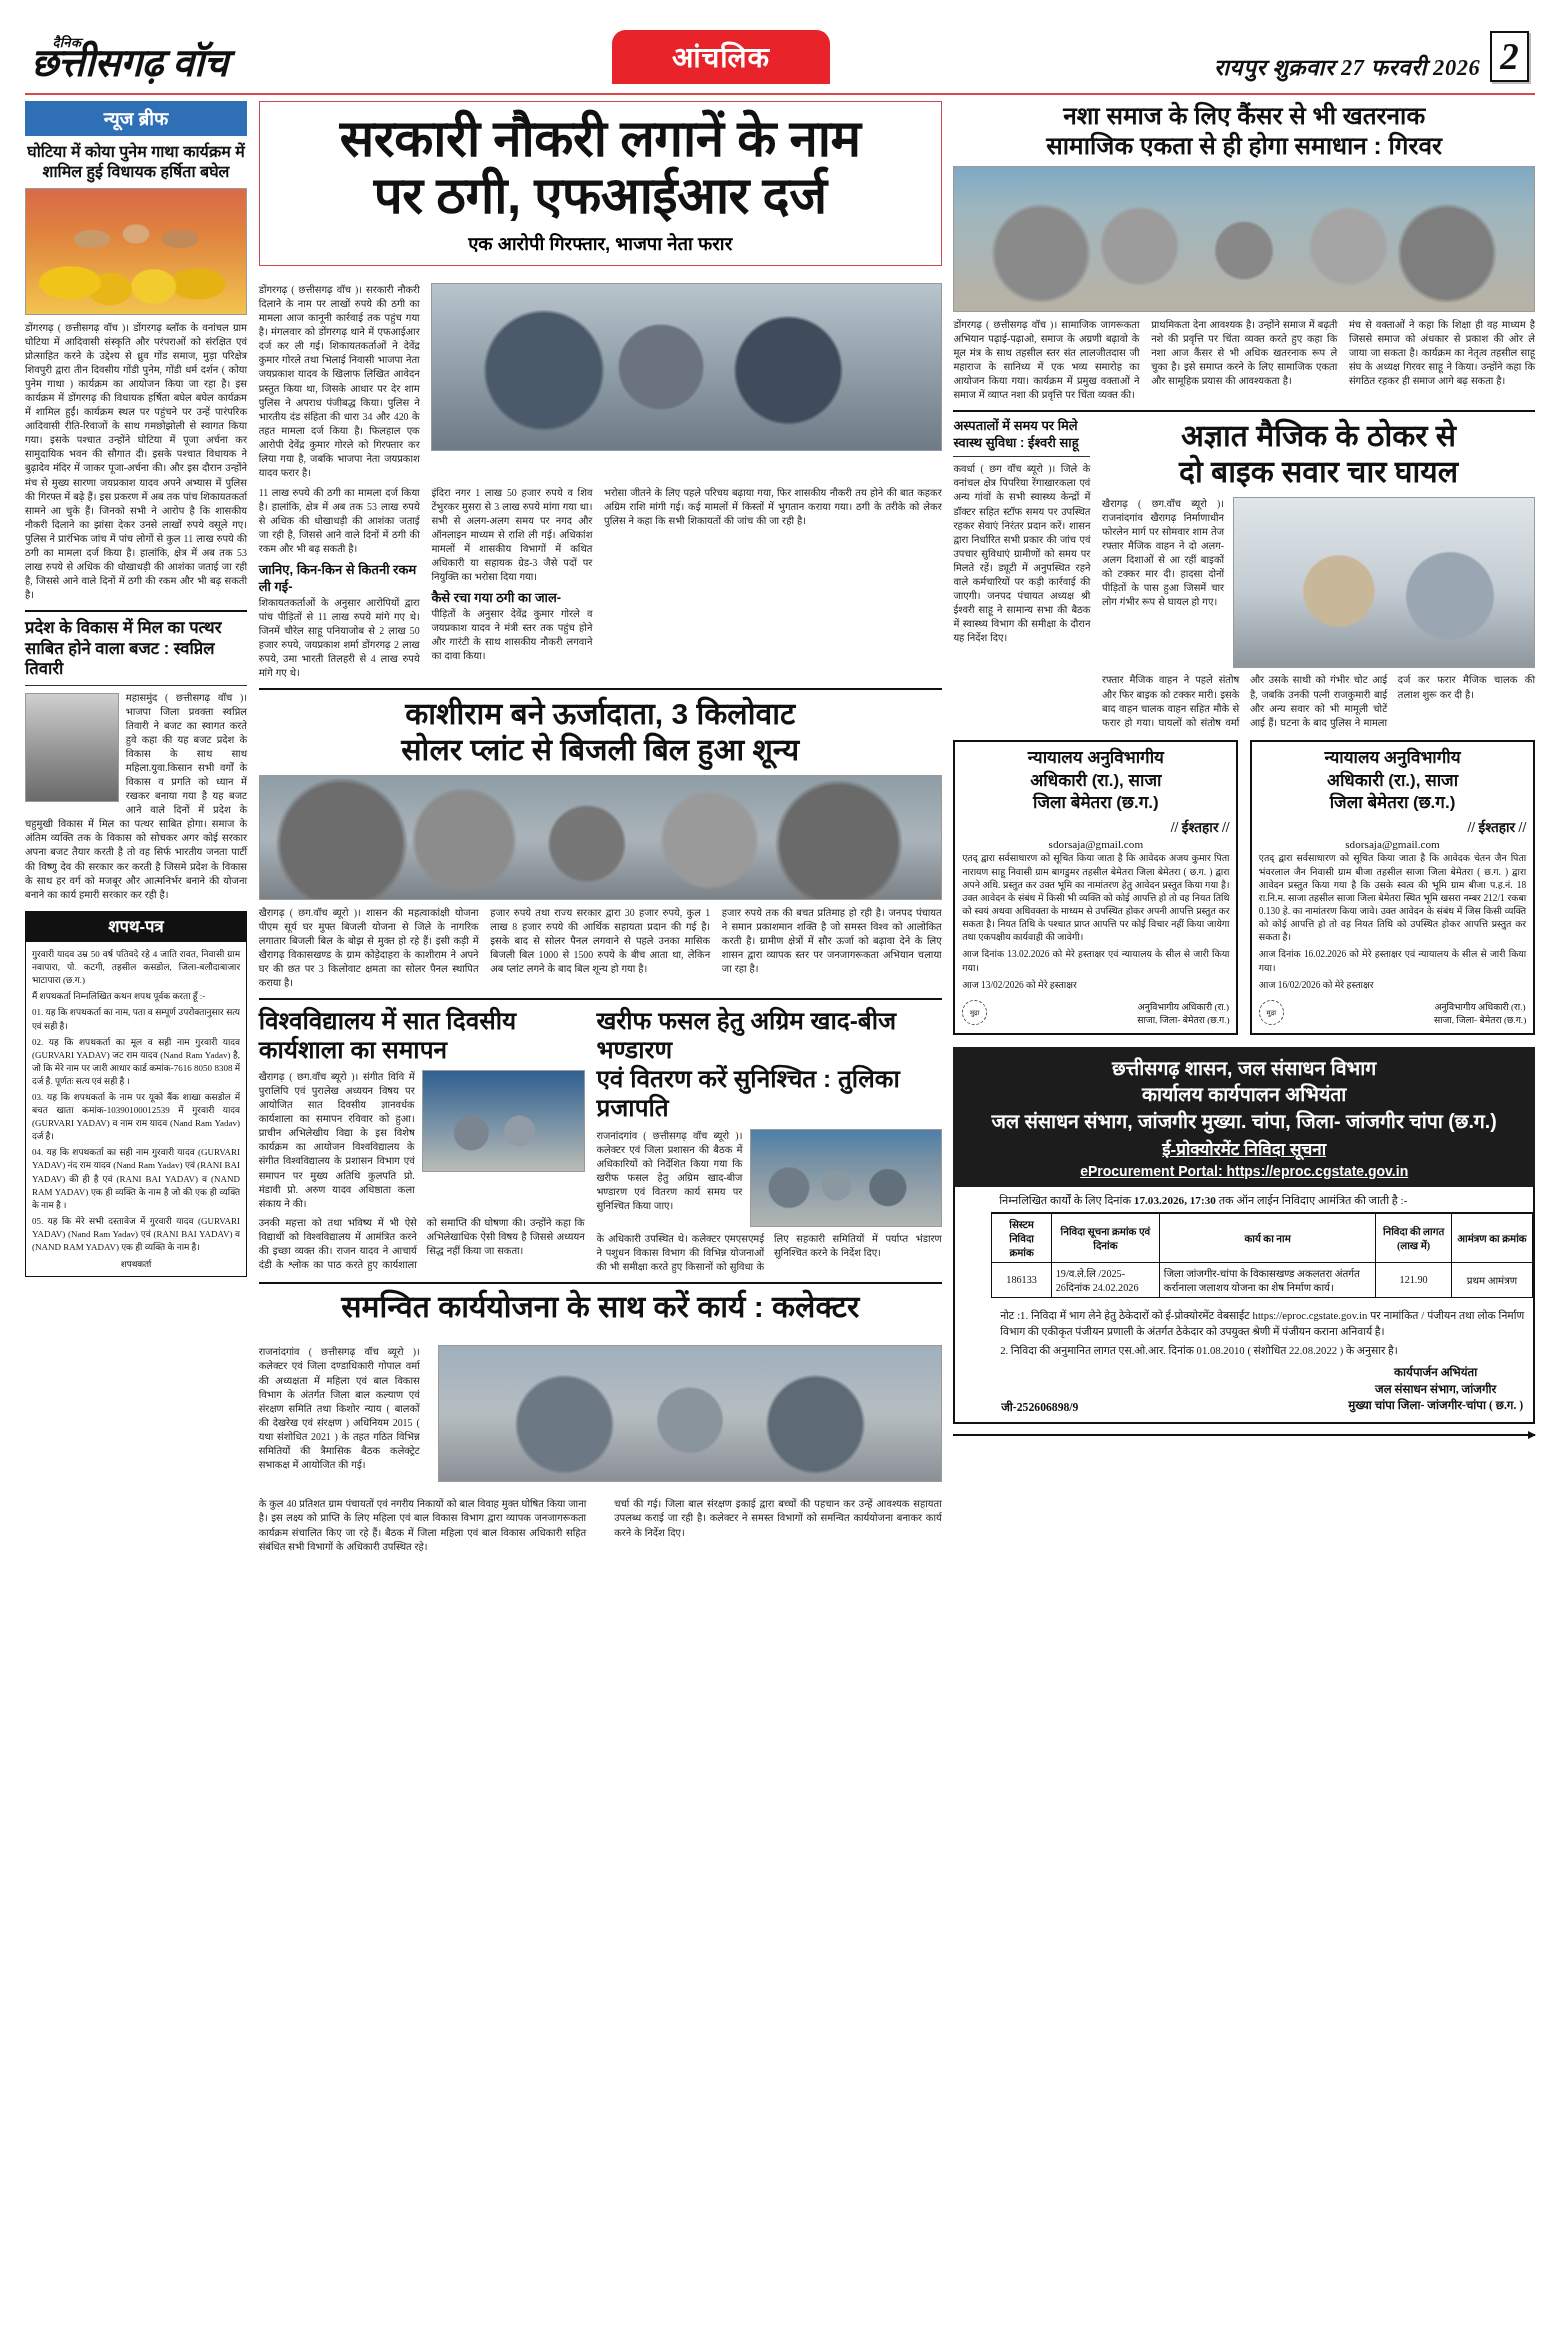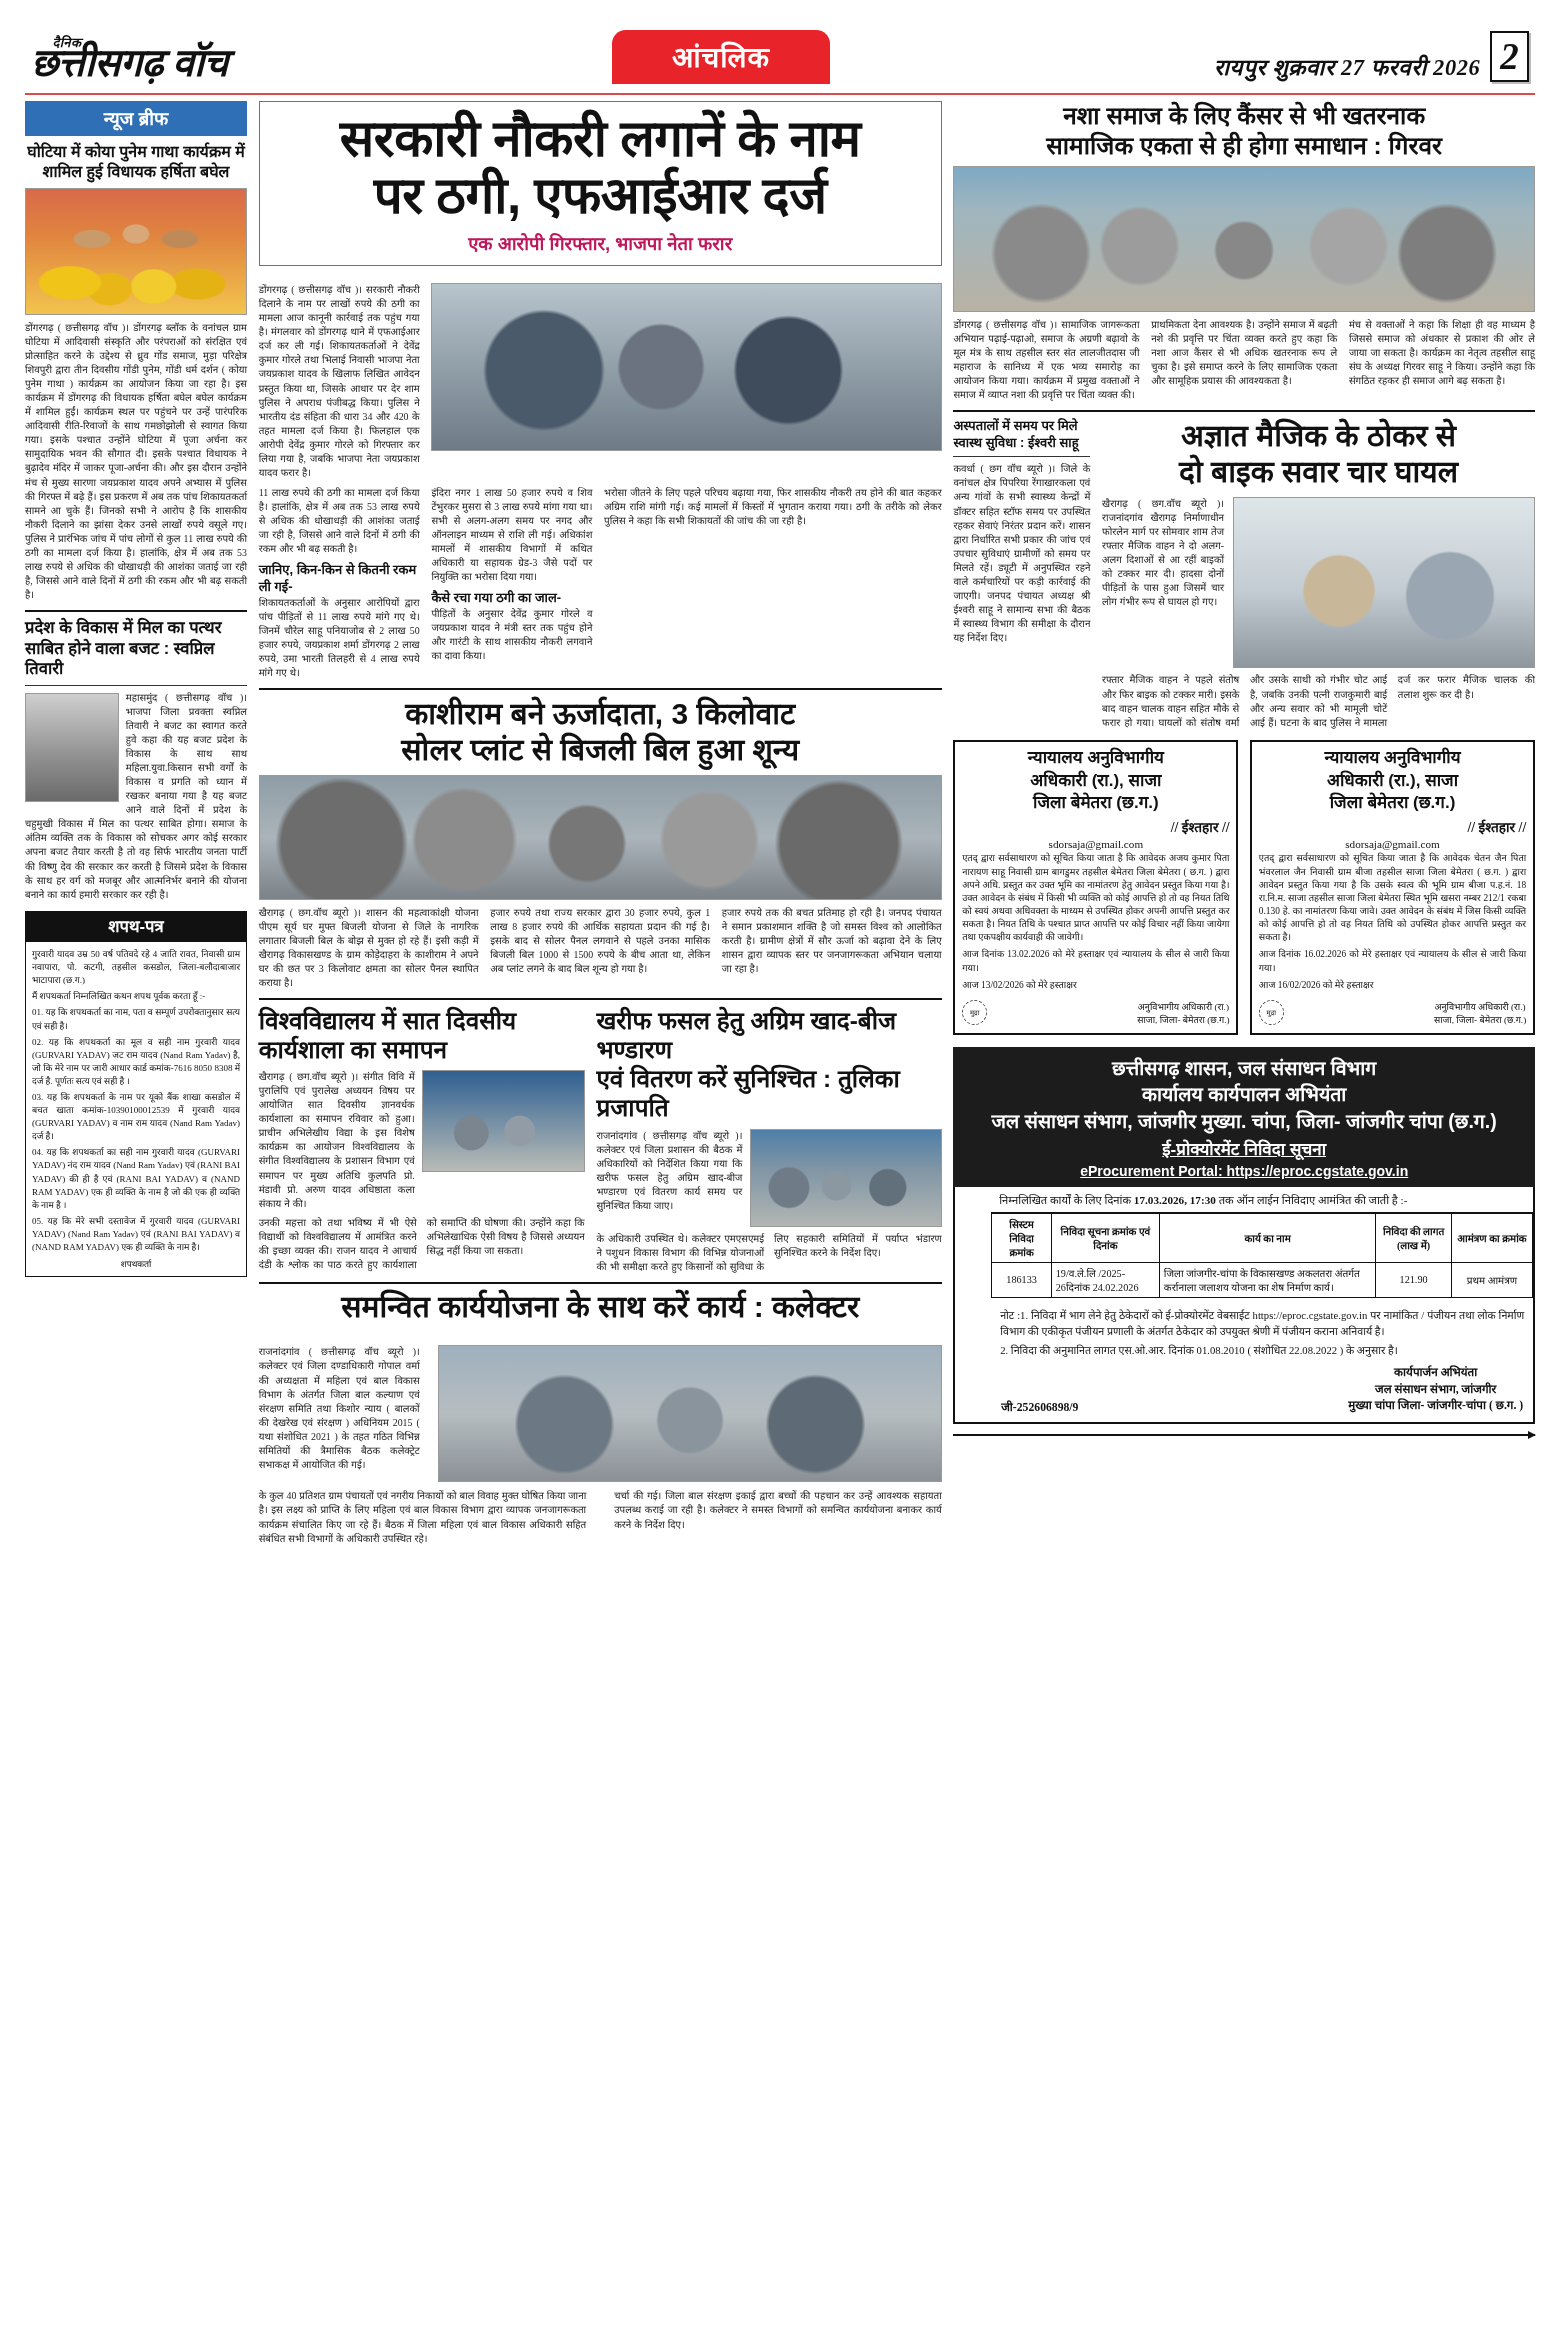--- a/index.html
+++ b/index.html
@@ -58,21 +58,21 @@
   }
 
   .hl-box { border: 1.5px solid #c94b4b; padding: 7.8px 9.8px 9.8px 9.8px; }
 
   
   .h-xl {
     font-family: "Liberation Sans", sans-serif;
     font-weight: bold; font-size: 51px; line-height: 1.12;
     text-align: center; letter-spacing: -0.5px;
   }
-  .h-sub { font-family:"Liberation Sans",sans-serif; font-weight:bold; font-size:18.5px; color:#be185d; text-align:center; margin-top:5.9px; }
+  .h-sub { font-family:"Liberation Sans",sans-serif; font-weight:bold; font-size:18.5px; color:#000000; text-align:center; margin-top:5.9px; }
   .h-lg { font-family:"Liberation Sans",sans-serif; font-weight:bold; font-size:30px; line-height:1.2; }
   .h-md { font-family:"Liberation Sans",sans-serif; font-weight:bold; font-size:24.4px; line-height:1.2; }
   .h-sm { font-family:"Liberation Sans",sans-serif; font-weight:bold; font-size:16.6px; line-height:1.25; }
   .h-xs { font-family:"Liberation Sans",sans-serif; font-weight:bold; font-size:13px; line-height:1.3; }
 
   
   .brief-hdr {
     background:#2f6fb5; color:#fff; text-align:center;
     font-family:"Liberation Sans",sans-serif; font-weight:bold;
     font-size:18.5px; padding:3.9px 0 5.9px 0;
@@ -273,21 +273,21 @@
           <div class="body-txt" style="margin-top:4.9px; column-count:2; column-gap:9.8px">के अधिकारी उपस्थित थे। कलेक्टर एमएसएमई ने पशुधन विकास विभाग की विभिन्न योजनाओं की भी समीक्षा करते हुए किसानों को सुविधा के लिए सहकारी समितियों में पर्याप्त भंडारण सुनिश्चित करने के निर्देश दिए।</div>
         </div>
       </div>
 
       <div class="sect">
         <div class="h-lg ctr">समन्वित कार्ययोजना के साथ करें कार्य : कलेक्टर</div>
         <div style="display:flex; gap:18px; margin-top:20px">
           <div class="body-txt" style="width:161px">राजनांदगांव ( छत्तीसगढ़ वॉच ब्यूरो )। कलेक्टर एवं जिला दण्डाधिकारी गोपाल वर्मा की अध्यक्षता में महिला एवं बाल विकास विभाग के अंतर्गत जिला बाल कल्याण एवं संरक्षण समिति तथा किशोर न्याय ( बालकों की देखरेख एवं संरक्षण ) अधिनियम 2015 ( यथा संशोधित 2021 ) के तहत गठित विभिन्न समितियों की त्रैमासिक बैठक कलेक्ट्रेट सभाकक्ष में आयोजित की गई।</div>
           <div class="photo ph-conf" style="flex:1; height:137px"></div>
         </div>
-        <div style="display:flex; gap:28px; margin-top:7px">
+        <div style="display:flex; gap:28px; margin-top:15px">
           <div class="body-txt" style="flex:1">के कुल 40 प्रतिशत ग्राम पंचायतों एवं नगरीय निकायों को बाल विवाह मुक्त घोषित किया जाना है। इस लक्ष्य को प्राप्ति के लिए महिला एवं बाल विकास विभाग द्वारा व्यापक जनजागरूकता कार्यक्रम संचालित किए जा रहे हैं। बैठक में जिला महिला एवं बाल विकास अधिकारी सहित संबंधित सभी विभागों के अधिकारी उपस्थित रहे।</div>
           <div class="body-txt" style="flex:1">चर्चा की गई। जिला बाल संरक्षण इकाई द्वारा बच्चों की पहचान कर उन्हें आवश्यक सहायता उपलब्ध कराई जा रही है। कलेक्टर ने समस्त विभागों को समन्वित कार्ययोजना बनाकर कार्य करने के निर्देश दिए।</div>
         </div>
       </div>
     </div>
 
     <div>
 
       <div>
         <div class="h-md ctr">नशा समाज के लिए कैंसर से भी खतरनाक</div>

